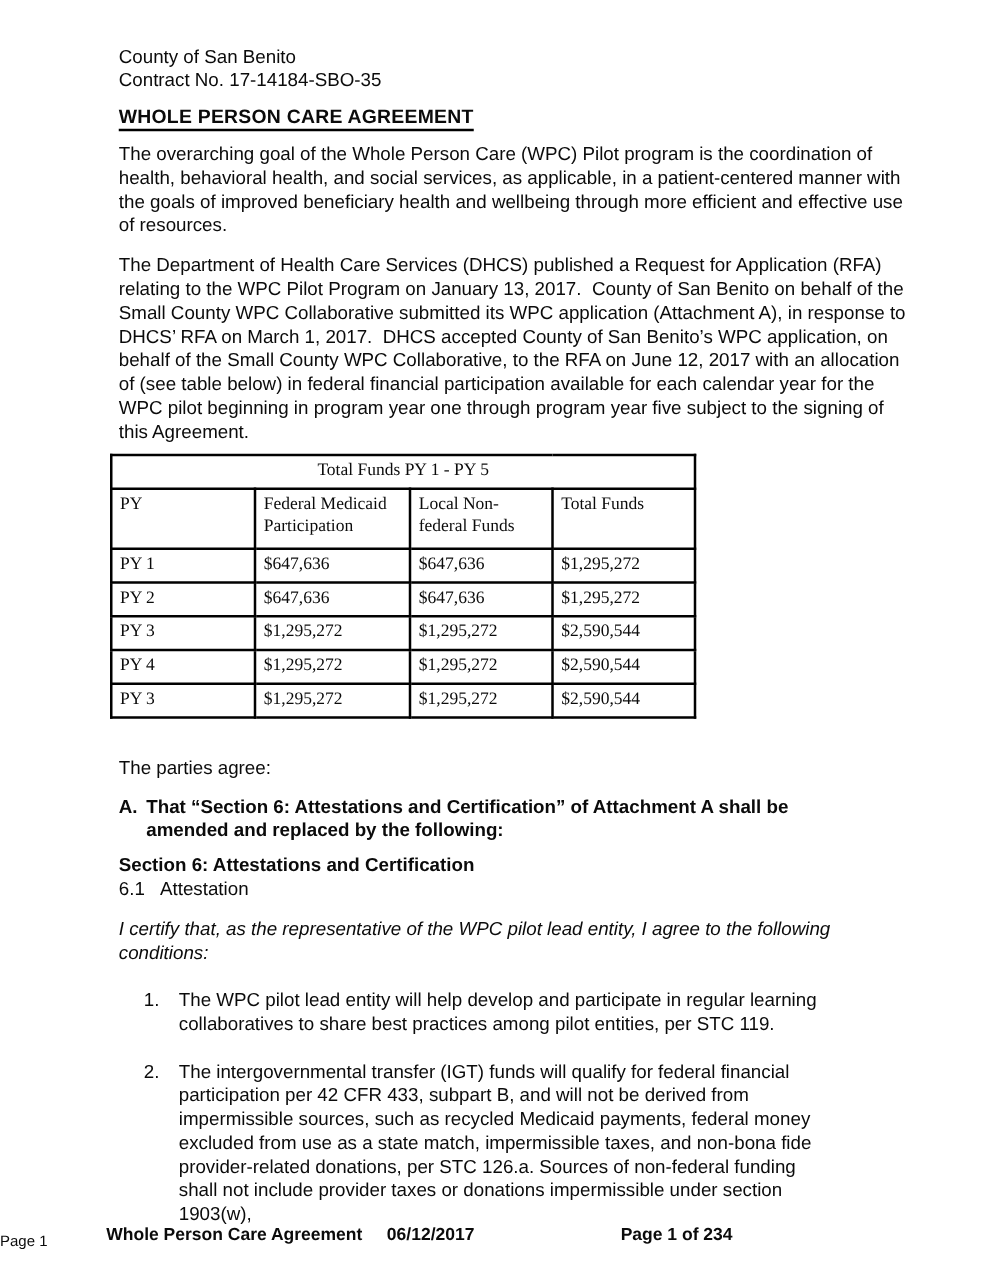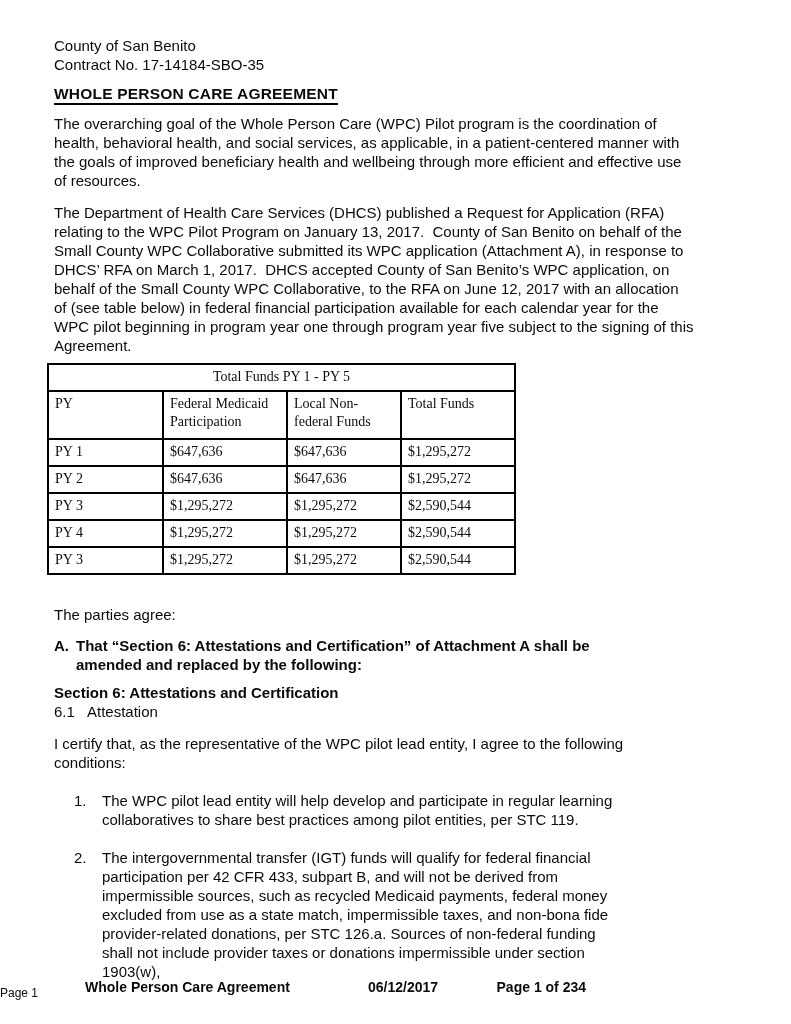--- a/index.html
+++ b/index.html
@@ -2,21 +2,21 @@
 <html><head>
 <meta charset="utf-8">
 <style>
   html, body { margin: 0; padding: 0; background: #ffffff; }
   .page {
     position: relative;
     width: 791px;
     height: 1024px;
     box-sizing: border-box;
     background: #ffffff;
-    padding: 36px 66px 28px 54px;
+    padding: 36px 66px 28px 95px;
     font-family: "Liberation Sans", sans-serif;
     font-size: 15px;
     line-height: 19px;
     color: #0b0b0b;
     overflow: hidden;
   }
   .hdr-line { white-space: pre-wrap; }
   .doc-title { margin: 10px 0 11px; font-weight: bold; font-size: 15.5px; }
   .doc-title .u { border-bottom: 2.5px solid #000; padding-bottom: 1px; letter-spacing: 0.2px; }
   .para { margin: 0 0 13px 0; white-space: pre-wrap; max-width: 640px; }
@@ -42,40 +42,40 @@
   table.funding .cap { text-align: center; height: 19px; }
   table.funding th.hdr { height: 40px; }
   table.funding td.cell { height: 19px; }
 
   .agree { margin-top: 30px; }
   .item-a { display: flex; font-weight: bold; margin-top: 12px; max-width: 600px; }
   .item-a .marker { flex: none; width: 22px; }
   .sec-heading { font-weight: bold; margin-top: 9px; }
   .sub-heading { display: flex; font-weight: normal; }
   .sub-heading .marker { flex: none; width: 33px; }
-  .certify { margin-top: 13px; white-space: pre-wrap; max-width: 630px; }
+  .certify { margin-top: 13px; white-space: pre-wrap; max-width: 630px; font-style: italic; }
   .cond { display: flex; margin-top: 19px; }
   .cond .num { flex: none; width: 28px; margin-left: 20px; }
   .cond .text { width: 528px; white-space: pre-wrap; }
 
   .page-num {
     position: absolute;
     top: 984px; left: 0; right: 0;
     text-align: left;
     font-size: 12px;
   }
   .footer {
     position: absolute;
     top: 978px; left: 85px; right: 70px;
     display: flex;
     font-weight: bold;
     font-size: 14px;
   }
   .footer .f-left  { flex: 1.2; text-align: left; }
-  .footer .f-center{ flex: 1;   text-align: center; }
+  .footer .f-center{ flex: 1;   }
   .footer .f-right { flex: 1.2; text-align: left; }
 </style>
 </head>
 <body>
 
 <div class="page">
 
   <div class="hdr-line">County of San Benito</div>
   <div class="hdr-line">Contract No. 17-14184-SBO-35</div>
 

